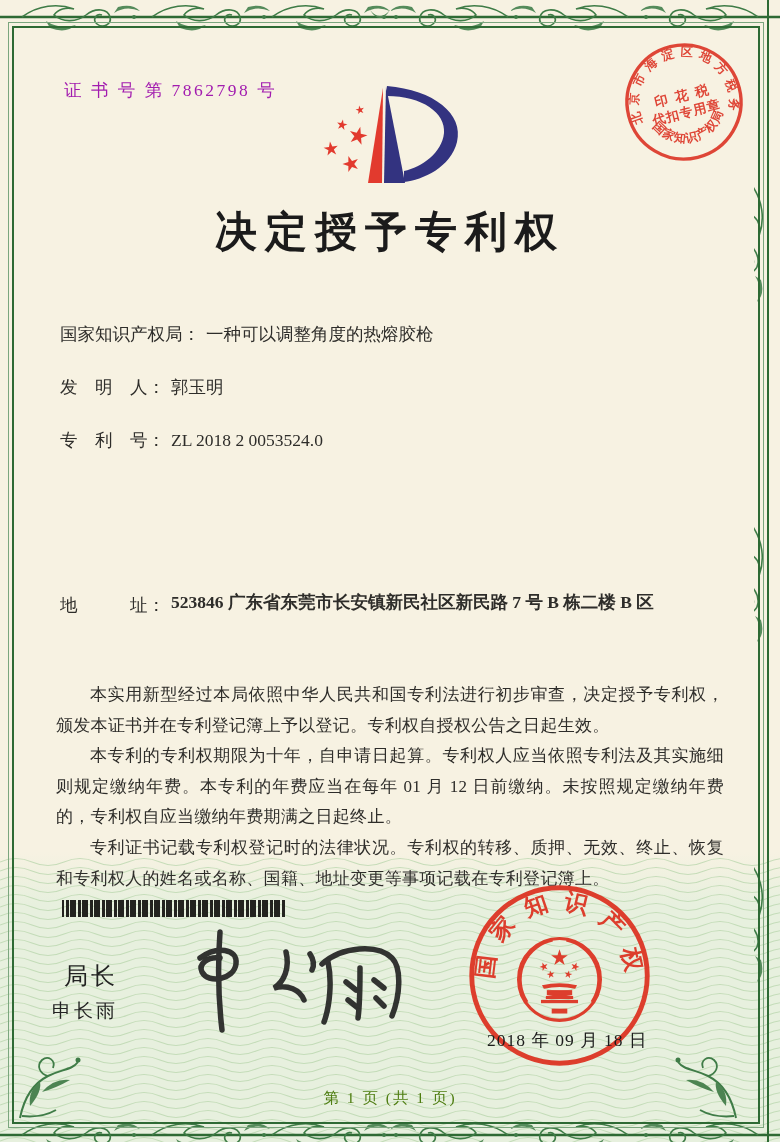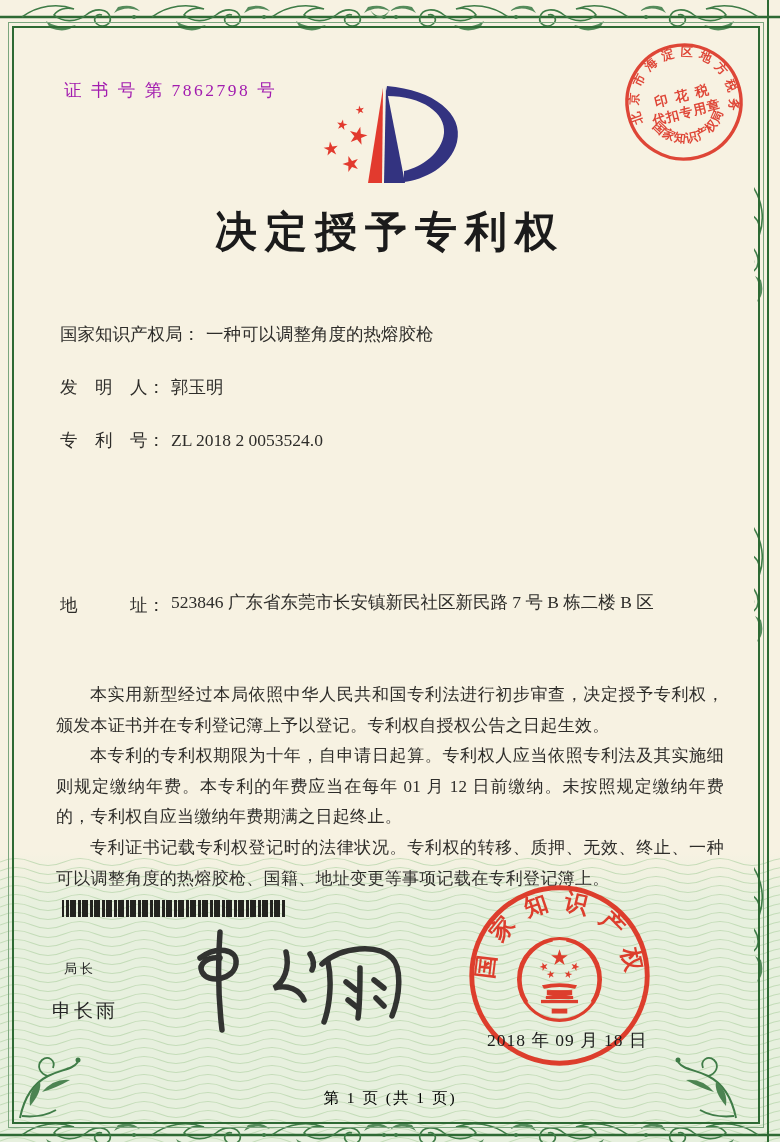--- a/index.html
+++ b/index.html
@@ -26,38 +26,38 @@
   .corner-br{left:662px;top:1040px;transform:scaleX(-1);}
   
   .certno{position:absolute;left:64px;top:78px;font-size:17.5px;letter-spacing:2.5px;color:#a21caf;z-index:2;}
   .logo{position:absolute;left:296px;top:64px;z-index:2;}
   .title{position:absolute;left:0;top:204px;width:780px;text-align:center;
     font-size:42px;font-weight:700;letter-spacing:8px;color:#1b1b1b;z-index:2;}
   .frow{position:absolute;left:60px;font-size:17.5px;color:#2e2d2a;z-index:2;white-space:nowrap;}
   .frow .lab{display:inline-block;}
   .frow .val{margin-left:6px;}
   .frow-addr{white-space:normal;display:flex;align-items:flex-end;}
-  .frow-addr .val{width:512px;line-height:1.72;}
+  .frow-addr .val{width:512px;line-height:1.72;font-weight:bold;}
   .paras{position:absolute;left:56px;top:680px;width:668px;z-index:2;}
   .paras p{margin:0;font-size:17px;line-height:1.8;text-indent:2em;
     text-align:justify;letter-spacing:.3px;color:#2e2d2a;}
   .barcode{position:absolute;left:62px;top:900px;width:223px;height:17px;z-index:2;
     background:
       repeating-linear-gradient(90deg,#23231f 0 2px,transparent 2px 4px),
       repeating-linear-gradient(90deg,#23231f 0 1px,transparent 1px 6px),
       repeating-linear-gradient(90deg,transparent 0 9px,#23231f 9px 12px);}
-  .signer-title{position:absolute;left:64px;top:960px;font-size:13px;letter-spacing:3px;z-index:2;color:#222;}
+  .signer-title{position:absolute;left:64px;top:960px;font-size:24px;letter-spacing:3px;z-index:2;color:#222;}
   .signer-name{position:absolute;left:52px;top:998px;font-size:19px;letter-spacing:3px;z-index:2;color:#222;}
   .signature{position:absolute;left:182px;top:924px;z-index:3;}
   .seal{position:absolute;left:462px;top:878px;z-index:3;opacity:.94;}
   .seal-date{position:absolute;left:487px;top:1028px;font-size:17.5px;letter-spacing:1px;
     color:#1c1c1c;z-index:5;white-space:nowrap;}
   .taxstamp{position:absolute;left:620px;top:38px;z-index:3;transform:rotate(-14deg);opacity:.93;}
   .footer{position:absolute;left:0;top:1088px;width:780px;text-align:center;
-    font-size:15.5px;letter-spacing:2px;color:#000000;z-index:4;}
+    font-size:15.5px;letter-spacing:2px;color:#4d7c0f;z-index:4;}
 </style>
 </head>
 <body>
 
 <div class="page">
 
   <div class="greenzone">
     <svg width="780" height="290" viewBox="0 0 780 290" preserveAspectRatio="none">
       <defs>
         <path id="wv" d="M0 10 q16 -7 32 0 t32 0 t32 0 t32 0 t32 0 t32 0 t32 0 t32 0 t32 0 t32 0 t32 0 t32 0 t32 0 t32 0 t32 0 t32 0 t32 0 t32 0 t32 0 t32 0 t32 0 t32 0 t32 0 t32 0 t32 0" fill="none" stroke="#b7d5ab" stroke-width="1.1"></path>
@@ -201,21 +201,21 @@
     <span class="lab">专　利　号：</span><span class="val">ZL 2018 2 0053524.0</span>
   </div>
   <div class="frow frow-addr" style="top:587px">
     <span class="lab">地　　　址：</span>
       <span class="val">523846 广东省东莞市长安镇新民社区新民路 7 号 B 栋二楼 B 区</span>
   </div>
 
   <div class="paras">
     <p>本实用新型经过本局依照中华人民共和国专利法进行初步审查，决定授予专利权，颁发本证书并在专利登记簿上予以登记。专利权自授权公告之日起生效。</p>
     <p>本专利的专利权期限为十年，自申请日起算。专利权人应当依照专利法及其实施细则规定缴纳年费。本专利的年费应当在每年 01 月 12 日前缴纳。未按照规定缴纳年费的，专利权自应当缴纳年费期满之日起终止。</p>
-    <p>专利证书记载专利权登记时的法律状况。专利权的转移、质押、无效、终止、一种可以调整角度的热熔胶枪、国籍、地址变更等事项记载在专利登记簿上。</p>
+    <p>专利证书记载专利权登记时的法律状况。专利权的转移、质押、无效、终止、恢复和专利权人的姓名或名称、国籍、地址变更等事项记载在专利登记簿上。</p>
   </div>
 
   <div class="barcode"></div>
 
   <div class="signer-title">局长</div>
   <div class="signer-name">申长雨</div>
 
   <svg class="signature" width="235" height="115" viewBox="0 0 235 115">
     <g stroke="#1f1f1f" stroke-width="5.5" stroke-linecap="round" fill="none" opacity=".9">
       <path d="M38,8 C36,36 36,72 40,106"></path>

